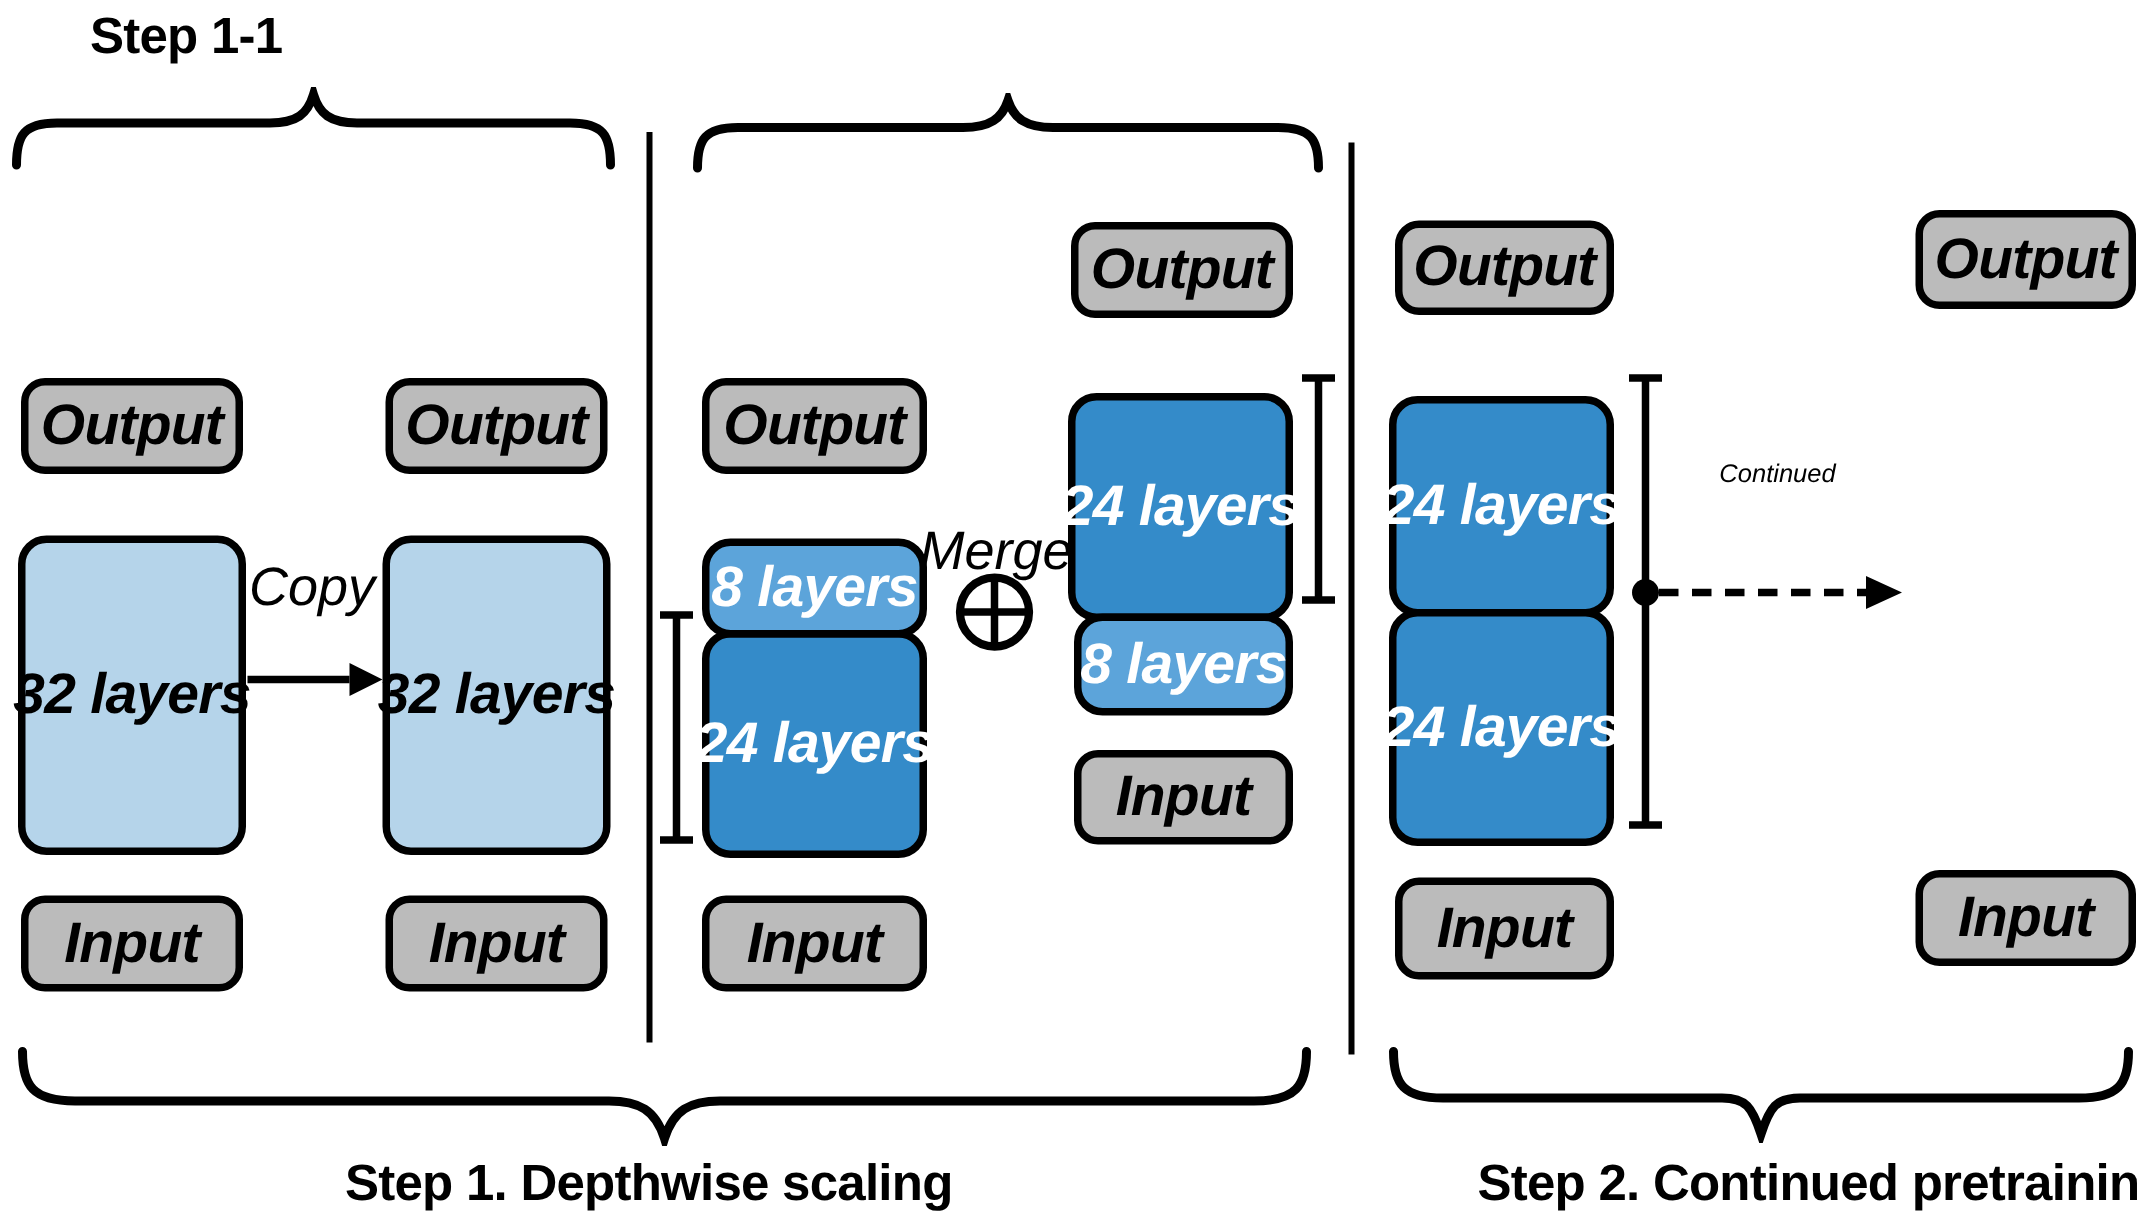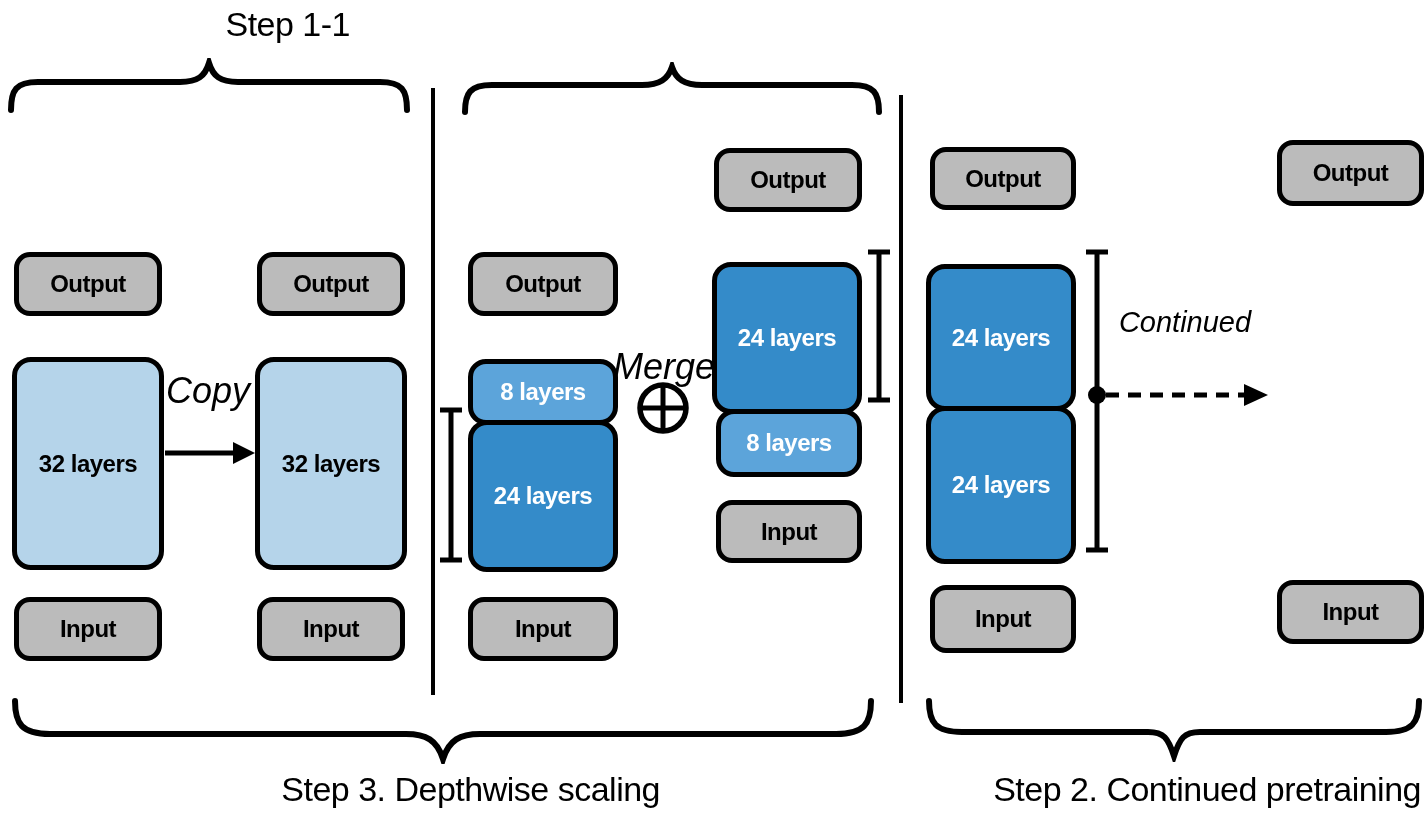--- a/index.html
+++ b/index.html
@@ -5,46 +5,46 @@
   html,body{margin:0;padding:0;background:#ffffff;}
   #canvas{
     position:relative;
     width:1426px;height:818px;
     background:#fff;
     font-family:"Liberation Sans", sans-serif;
     overflow:hidden;
   }
   .title{
     position:absolute;
-    font-size:34px;font-weight:400;letter-spacing:-0.5px;
-    color:#000;text-align:right;white-space:nowrap;
+    font-size:34px;font-weight:700;letter-spacing:-0.5px;
+    color:#000;text-align:left;white-space:nowrap;
   }
   .box{
     position:absolute;
     border:5px solid var(--line,#000);
     border-radius:16px;
     box-sizing:border-box;
     display:flex;align-items:center;justify-content:center;
   }
   .blk{border-radius:19px;margin-top:12px;}
   .gray{background:var(--gray,#BBBBBB);}
   .pale{background:var(--pale-blue,#B5D4EA);}
-  .mid{background:var(--mid-blue,#5CA4DA);border-radius:18px;}
+  .mid{background:var(--mid-blue,#5CA4DA);}
   .strong{background:var(--strong-blue,#348BC9);}
   .deep{background:var(--deep-blue,#0B6CB7);}
   .box span{
-    font-size:24px;font-weight:600;letter-spacing:-0.5px;color:#000;white-space:nowrap;
+    font-size:38px;font-weight:600;letter-spacing:-0.5px;color:#000;white-space:nowrap;font-style:italic;
   }
   .light-text span{color:#fff;}
   .annot{
     position:absolute;
     font-size:36px;font-style:italic;font-weight:500;
     color:#000;text-align:center;white-space:nowrap;
   }
-  .annot.small{font-size:29px;line-height:1.12;white-space:normal;}
+  .annot.small{font-size:17px;line-height:1.12;white-space:normal;}
   .divider{
     position:absolute;width:4px;background:var(--line,#000);
   }
   svg{position:absolute;display:block;}
 </style>
 </head>
 <body>
 
 <div id="canvas">
 
@@ -166,16 +166,16 @@
     <span>Input</span>
   </div>
 
   <svg style="left:12px;top:698px" width="862" height="66" viewBox="0 0 862 66">
     <path d="M 3 3 C 3 26 10 36 38 36 L 394 36 C 414 36 425 42 431 61 C 437 42 448 36 468 36 L 824 36 C 852 36 859 26 859 3" fill="none" stroke="#000" stroke-width="6" stroke-linecap="round"></path>
   </svg>
   <svg style="left:926px;top:698px" width="496" height="64" viewBox="0 0 496 64">
     <path d="M 3 3 C 3 25 10 34 36 34 L 222 34 C 238 34 242 40 248 58 C 254 40 258 34 274 34 L 460 34 C 486 34 493 25 493 3" fill="none" stroke="#000" stroke-width="6" stroke-linecap="round"></path>
   </svg>
 
-  <div class="title" style="left:230px;top:770px;width:430px">Step 3. Depthwise scaling</div>
+  <div class="title" style="left:230px;top:770px;width:430px">Step 1. Depthwise scaling</div>
   <div class="title" style="left:985px;top:770px;width:436px">Step 2. Continued pretraining</div>
 
 </div>
 
 </body></html>

